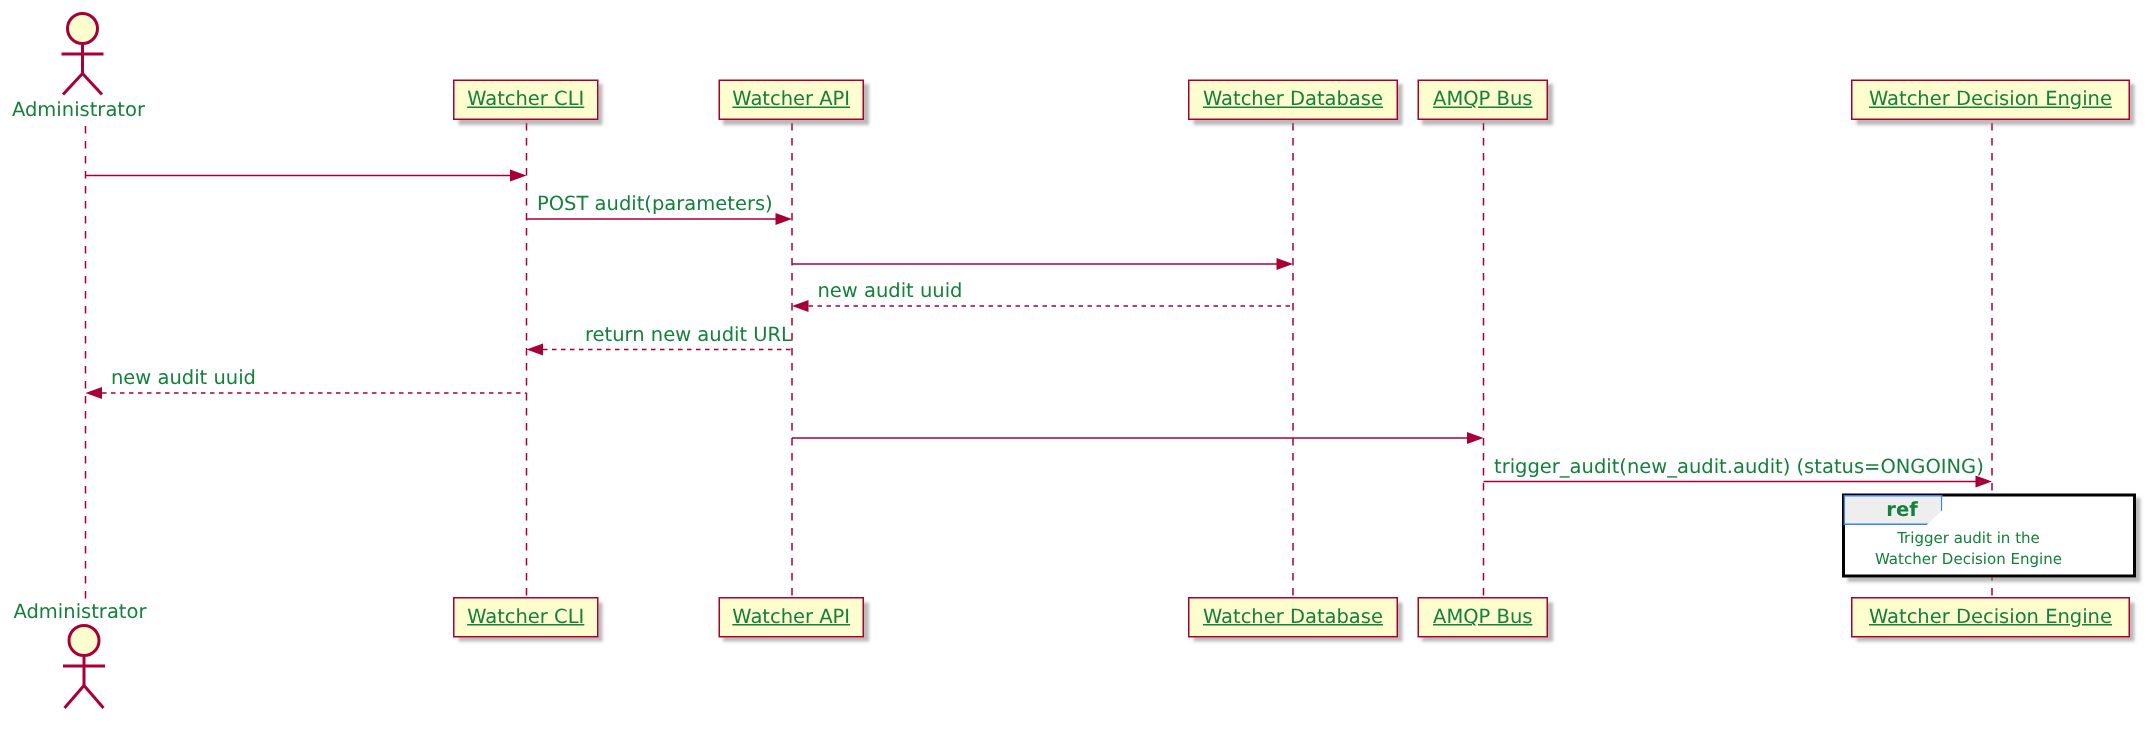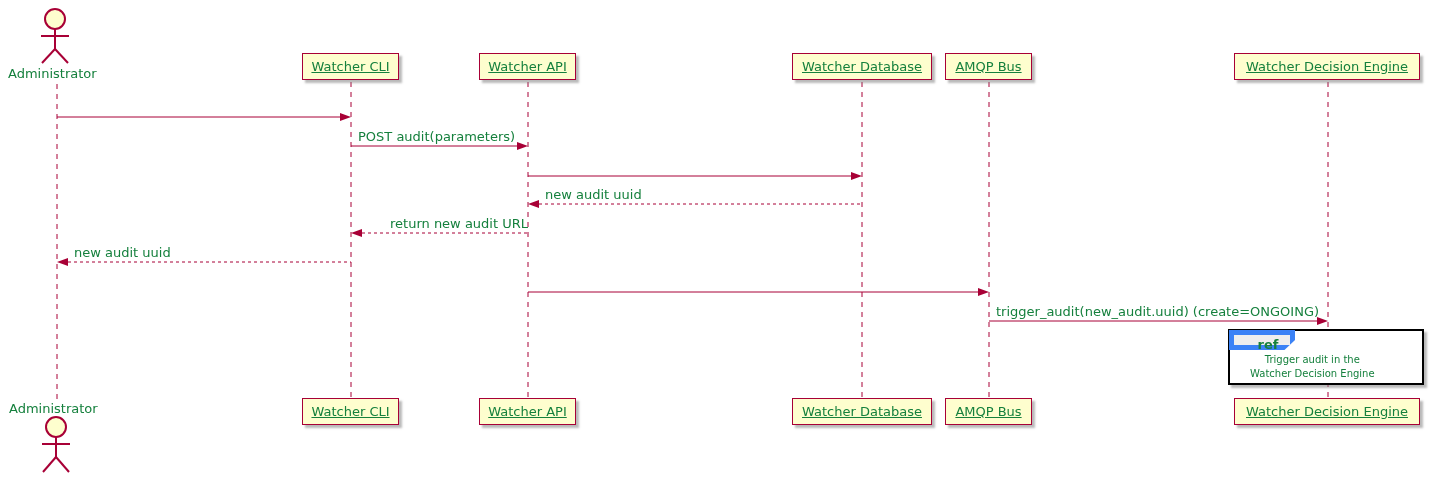--- a/index.html
+++ b/index.html
@@ -45,21 +45,21 @@
     width:192px; height:52px;
     background:#ffffff;
     border:2px solid #000000;
     box-shadow:3px 3px 2px rgba(130,130,130,0.55);
     z-index:3;
   }
   .ref-header {
     position:absolute; left:-1px; top:-1px;
     width:66px; height:20px;
     background:#EEEEEE;
-    border:5px solid #3b82f6;
+    border:1px solid #3b82f6;
     clip-path:polygon(0 0, 100% 0, 100% 50%, 84% 100%, 0 100%);
     font-size:13px; font-weight:bold;
     line-height:19px;
     padding-left:12px;
     box-sizing:border-box;
   }
   .ref-body {
     position:absolute; left:20px; top:22px;
     font-size:10px; line-height:14px;
     white-space:nowrap;
@@ -145,21 +145,21 @@
   <div class="participant-box" style="left:302px; top:398px; width:95px;">Watcher CLI</div>
   <div class="participant-box" style="left:479px; top:398px; width:95px;">Watcher API</div>
   <div class="participant-box" style="left:792px; top:398px; width:138px;">Watcher Database</div>
   <div class="participant-box" style="left:945px; top:398px; width:85px;">AMQP Bus</div>
   <div class="participant-box" style="left:1234px; top:398px; width:184px;">Watcher Decision Engine</div>
 
   <div class="msg-label" style="left:358px; top:129px;">POST audit(parameters)</div>
   <div class="msg-label" style="left:545px; top:187px;">new audit uuid</div>
   <div class="msg-label" style="left:390px; top:216px;">return new audit URL</div>
   <div class="msg-label" style="left:74px;  top:245px;">new audit uuid</div>
-  <div class="msg-label" style="left:996px; top:304px;">trigger_audit(new_audit.uuid) (create=ONGOING)</div>
+  <div class="msg-label" style="left:996px; top:304px;">trigger_audit(new_audit.audit) (status=ONGOING)</div>
 
   <div class="ref-box">
     <div class="ref-header">ref</div>
     <div class="ref-body">
       <div>Trigger audit in the</div>
       <div>Watcher Decision Engine</div>
     </div>
   </div>
 
 </div>

